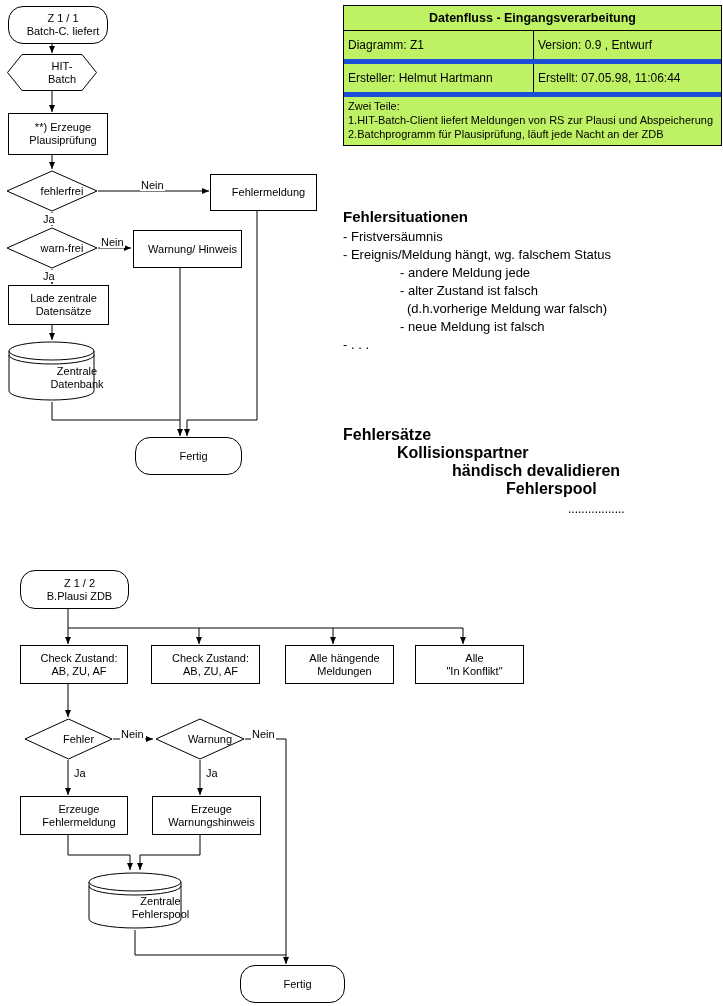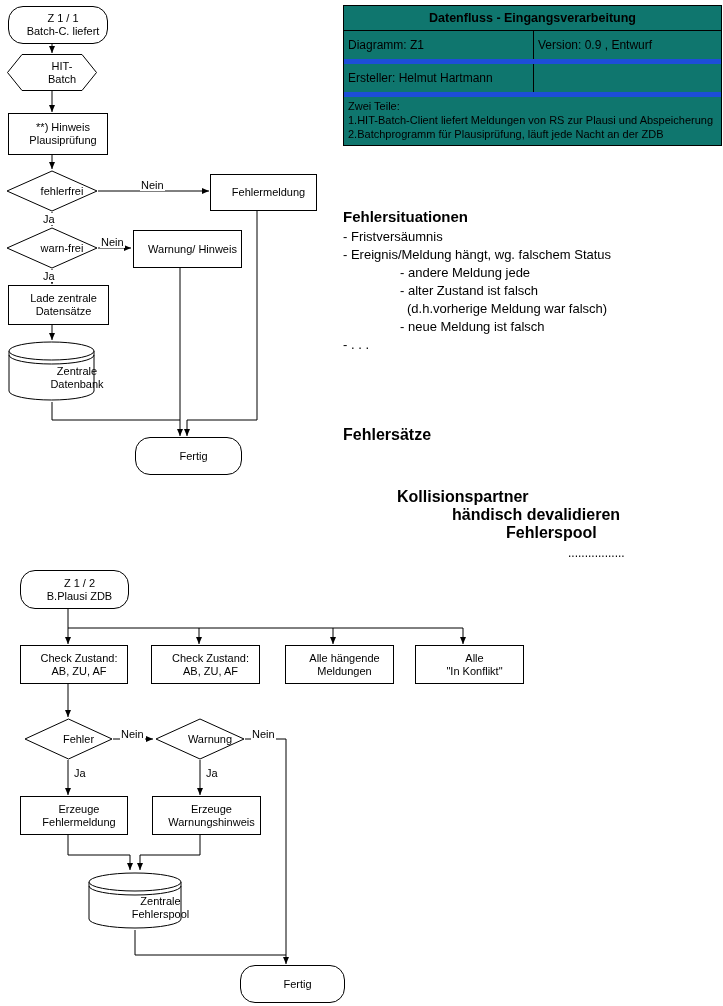--- a/index.html
+++ b/index.html
@@ -15,38 +15,38 @@
   .rect{border:1px solid #000;background:#fff;}
   .term{border:1px solid #000;background:#fff;border-radius:15px;}
   .poly{background:transparent;}
   .shape-svg{position:absolute;left:0;top:0;z-index:0;}
   .shape-svg polygon,.shape-svg ellipse,.shape-svg path{fill:#fff;stroke:#000;stroke-width:1;}
   .shape-svg path.nofill{fill:none;}
   .cyl .nl{padding-top:13px;margin-left:31px;}
 
   .flabel{position:absolute;z-index:2;font-size:11px;line-height:12px;background:#fff;padding:0 1px;}
 
-  .meta{position:absolute;left:343px;top:5px;width:377px;border:1px solid #000;z-index:1;font-size:12px;background:#0f766e;}
+  .meta{position:absolute;left:343px;top:5px;width:377px;border:1px solid #000;z-index:1;font-size:12px;background:#bef264;}
   .meta .title{font-weight:bold;text-align:center;padding:5px 2px;border-bottom:1px solid #000;font-size:12.5px;}
   .meta .row{display:flex;border-bottom:5px solid #1d4ed8;}
   .meta .cell{padding:7px 4px;}
   .meta .c-left{width:190px;border-right:1px solid #000;box-sizing:border-box;}
   .meta .c-right{flex:1;}
   .meta .desc{padding:2px 4px 4px 4px;font-size:11px;line-height:14px;white-space:pre-line;}
 
   .notes1{position:absolute;left:343px;top:208px;z-index:1;}
   .notes1 .heading{font-size:15px;font-weight:bold;margin-bottom:3px;}
   .notes1 .item{font-size:13px;line-height:18px;}
   .ind1{padding-left:57px;}
   .ind2{padding-left:64px;}
 
   .notes2{position:absolute;left:343px;top:426px;z-index:1;}
   .notes2 .bline{font-size:16px;font-weight:bold;line-height:18px;}
   .notes2 .dots{font-weight:normal;font-size:12px;line-height:18px;padding-top:2px;}
-  .n2-1{padding-left:54px;margin-top:44px;}
+  .n2-1{padding-left:54px;}
   .n2-2{padding-left:109px;}
   .n2-3{padding-left:163px;}
   .n2-4{padding-left:225px;}
 </style>
 </head>
 <body>
 
 <div class="canvas">
 
   <svg class="wires" width="723" height="1006">
@@ -90,21 +90,21 @@
 
   <div class="node poly" style="left:7px;top:54px;width:90px;height:37px">
     <svg class="shape-svg" width="90" height="37">
       <polygon points="15,0.5 75,0.5 89.5,18.5 75,36.5 15,36.5 0.5,18.5"></polygon>
     </svg>
     <span class="nl">HIT-
 Batch</span>
   </div>
 
   <div class="node rect" style="left:8px;top:113px;width:88px;height:40px">
-    <span class="nl">**) Hinweis
+    <span class="nl">**) Erzeuge
 Plausiprüfung</span>
   </div>
 
   <div class="node poly" style="left:6px;top:170px;width:92px;height:42px">
     <svg class="shape-svg" width="92" height="42">
       <polygon points="46,1 91,21 46,41 1,21"></polygon>
     </svg>
     <span class="nl">fehlerfrei</span>
   </div>
 
@@ -148,20 +148,21 @@
   <div class="flabel" style="left:42px;top:270px">Ja</div>
 
   <div class="meta">
     <div class="title">Datenfluss - Eingangsverarbeitung</div>
     <div class="row">
       <div class="cell c-left">Diagramm: Z1</div>
       <div class="cell c-right">Version: 0.9 , Entwurf</div>
     </div>
     <div class="row">
       <div class="cell c-left">Ersteller: Helmut Hartmann</div>
+      <div class="cell c-right">Erstellt:  07.05.98, 11:06:44</div>
     </div>
     <div class="desc">Zwei Teile:
 1.HIT-Batch-Client liefert Meldungen von RS zur Plausi und Abspeicherung
 2.Batchprogramm für Plausiprüfung, läuft jede Nacht an der ZDB</div>
   </div>
 
   <div class="notes1">
     <div class="heading">Fehlersituationen</div>
     <div class="item">- Fristversäumnis</div>
     <div class="item">- Ereignis/Meldung hängt, wg. falschem Status</div>

